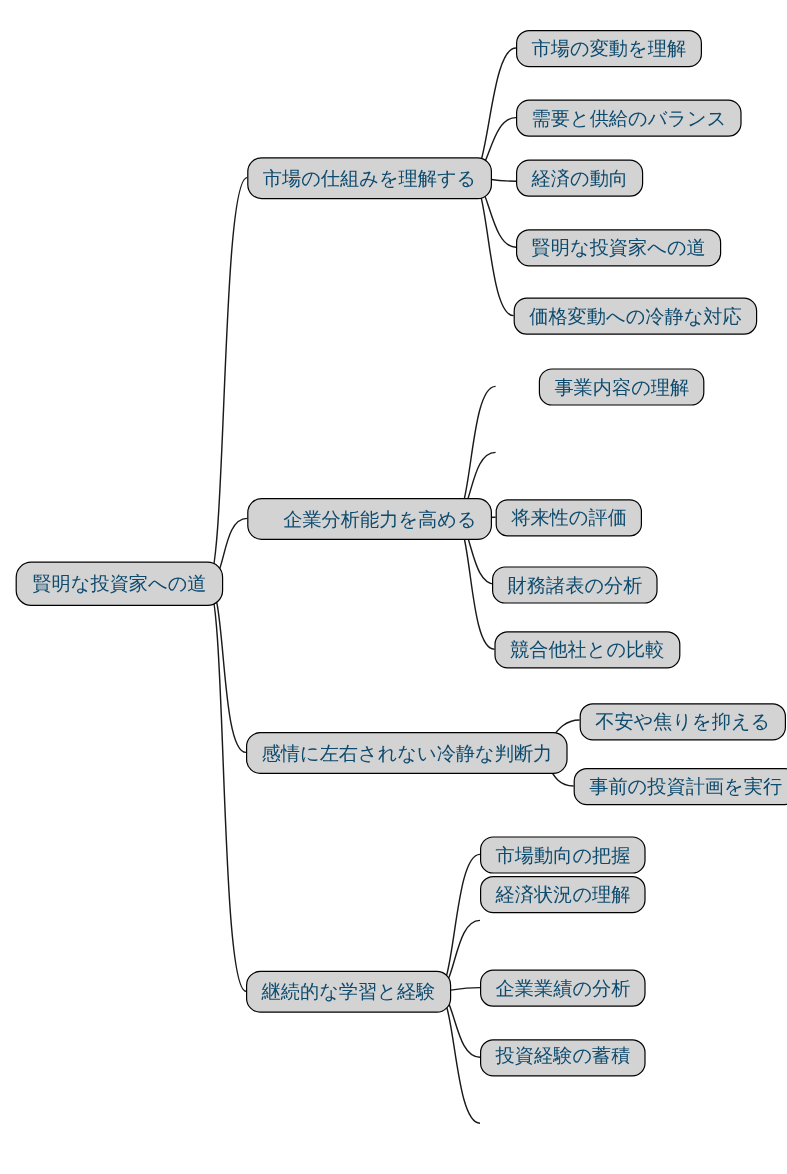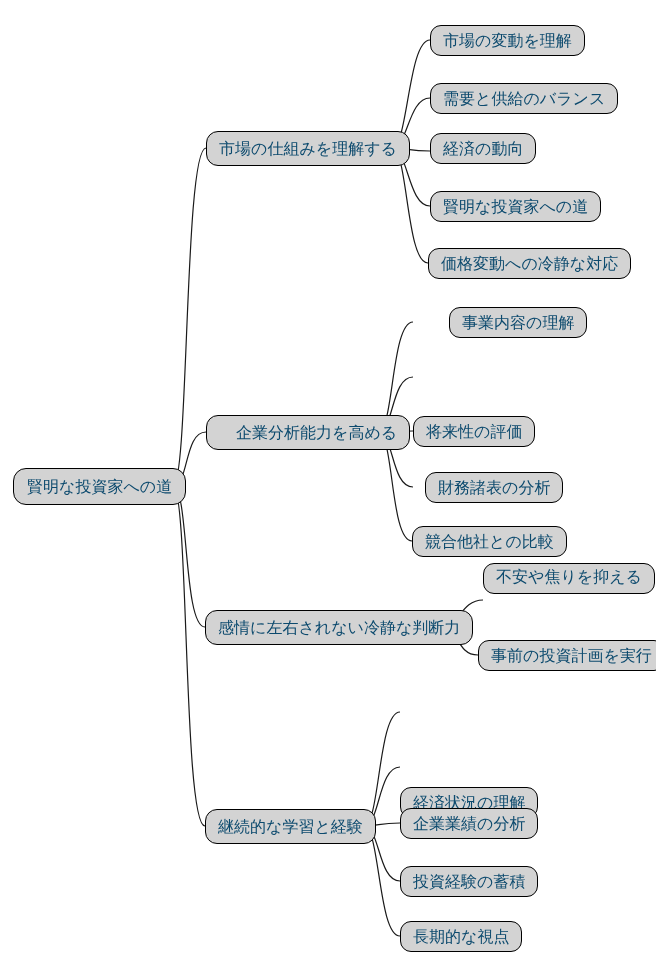--- a/index.html
+++ b/index.html
@@ -78,24 +78,24 @@
     </svg>
 <div class="node root-node" style="left: 13px; top: 467.5px;">賢明な投資家への道</div>
     <div class="node branch-node" style="left: 206px; top: 130.5px;">市場の仕組みを理解する</div>
     <div class="node leaf-node" style="left: 430px; top: 24.5px;">市場の変動を理解</div>
     <div class="node leaf-node" style="left: 430px; top: 82.5px;">需要と供給のバランス</div>
     <div class="node leaf-node" style="left: 430px; top: 133px;">経済の動向</div>
     <div class="node leaf-node" style="left: 430px; top: 190.5px;">賢明な投資家への道</div>
     <div class="node leaf-node" style="left: 428px; top: 247.5px;">価格変動への冷静な対応</div>
     <div class="node branch-node" style="left: 206px; top: 414.5px; padding-left: 29px;">企業分析能力を高める</div>
     <div class="node leaf-node" style="left: 413px; top: 306.5px; margin-left: 36px;">事業内容の理解</div>
-    <div class="node leaf-node" style="left: 413px; top: 415.5px;">将来性の評価</div>
-    <div class="node leaf-node" style="left: 425px; top: 471.5px;">財務諸表の分析</div>
+    <div class="node leaf-node" style="left: 413px; top: 415.5px; border-radius: 10px;">将来性の評価</div>
+    <div class="node leaf-node" style="left: 410px; top: 471.5px;">財務諸表の分析</div>
     <div class="node leaf-node" style="left: 412px; top: 525.5px;">競合他社との比較</div>
     <div class="node branch-node" style="left: 205px; top: 609.5px;">感情に左右されない冷静な判断力</div>
-    <div class="node leaf-node" style="left: 483px; top: 563px; font-family: Liberation Mono, monospace;">不安や焦りを抑える</div>
+    <div class="node leaf-node" style="left: 483px; top: 586px;">不安や焦りを抑える</div>
     <div class="node leaf-node" style="left: 478px; top: 639.5px;">事前の投資計画を実行</div>
     <div class="node branch-node" style="left: 205px; top: 808.5px;">継続的な学習と経験</div>
-    <div class="node leaf-node" style="left: 400px; top: 787px;">経済状況の理解</div>
+    <div class="node leaf-node" style="left: 400px; top: 696.5px;">市場動向の把握</div>
+    <div class="node leaf-node" style="left: 400px; top: 730px;">経済状況の理解</div>
     <div class="node leaf-node" style="left: 400px; top: 807.5px;">企業業績の分析</div>
-    <div class="node leaf-node" style="left: 400px; top: 865.5px;">投資経験の蓄積</div>
-    <div class="node leaf-node" style="left: 400px; top: 920.5px;">長期的な視点</div>
+    <div class="node leaf-node" style="left: 400px; top: 865.5px; font-family: Liberation Mono, monospace;">投資経験の蓄積</div>
   </div>
 
 </body></html>

